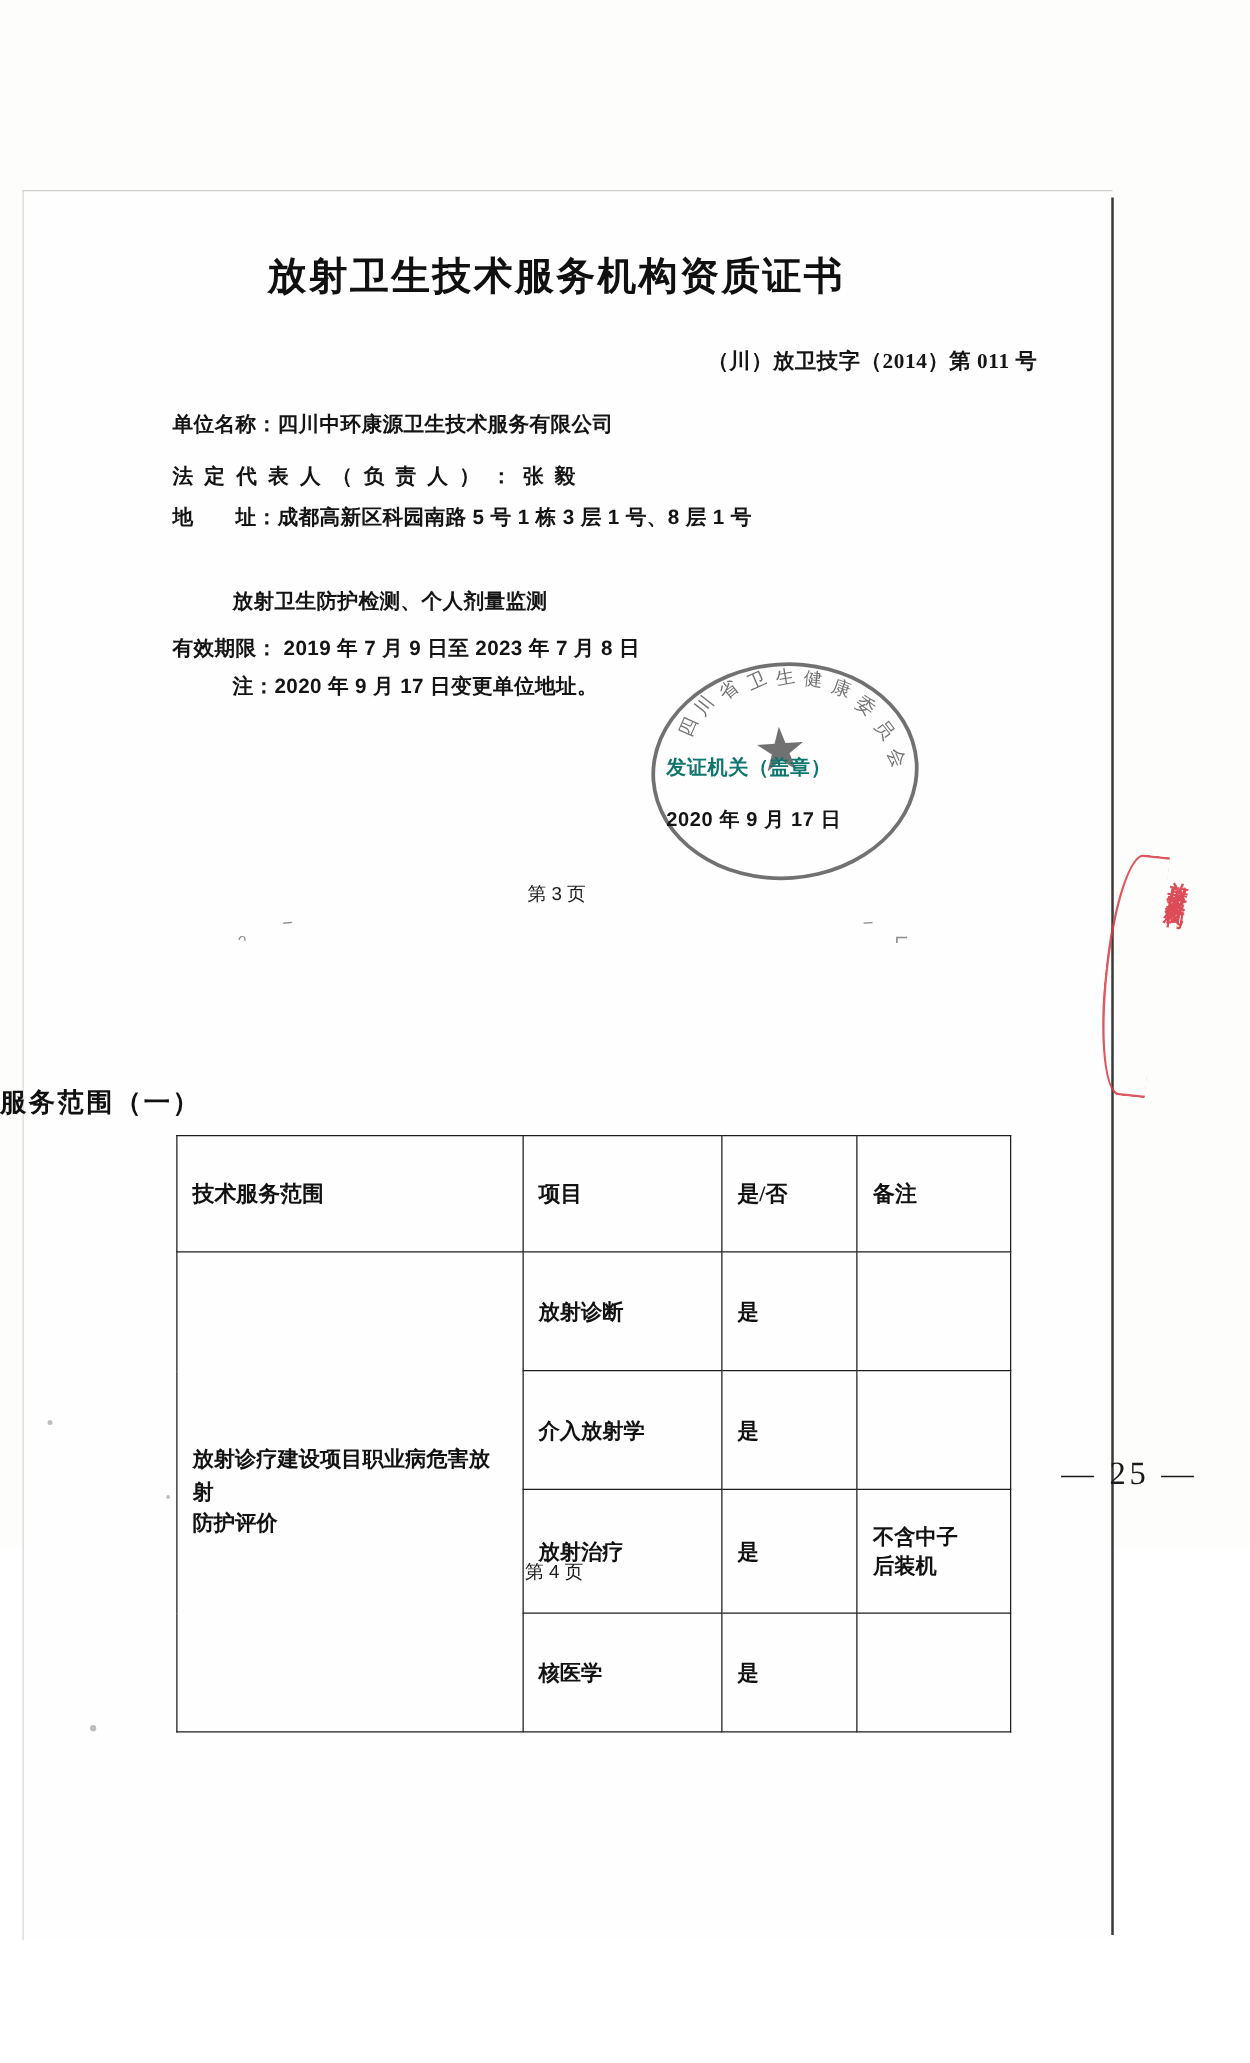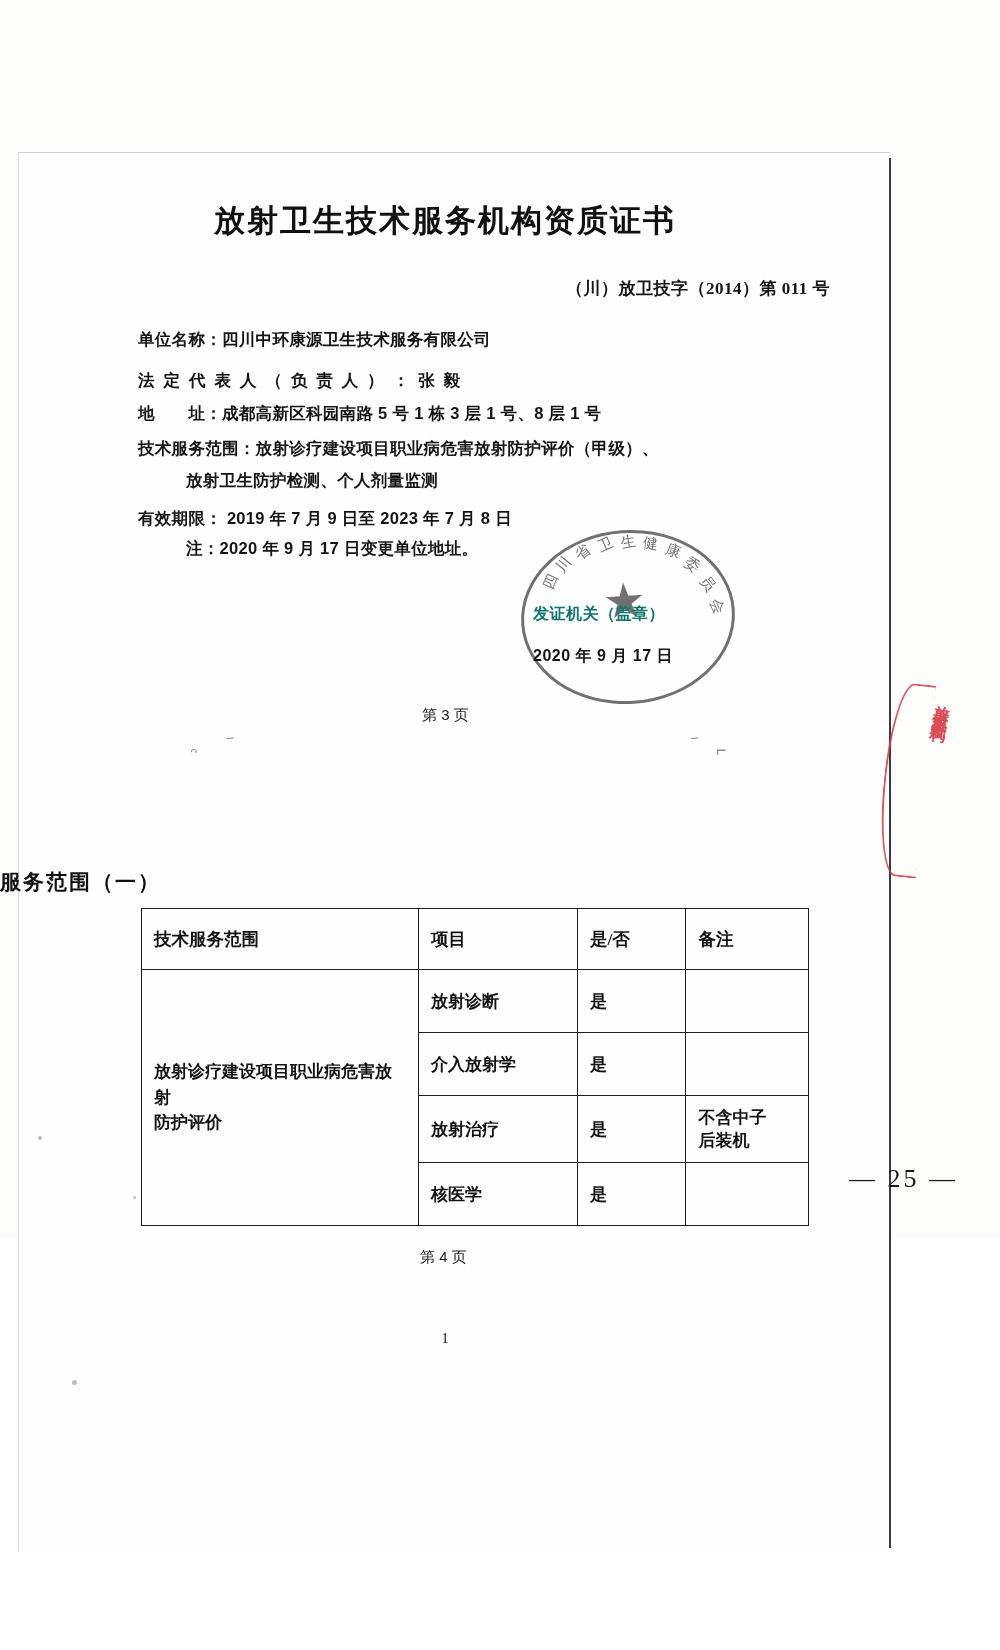--- a/index.html
+++ b/index.html
@@ -213,21 +213,21 @@
     left: 141px;
     top: 908px;
     width: 668px;
     border-collapse: collapse;
     font-family: "Liberation Serif", serif;
   }
   table.scope td {
     border: 1.5px solid #1d1d1d;
     font-size: 17px;
     color: #121212;
-    padding: 10px 12px;
+    padding: 26px 12px;
     vertical-align: middle;
     font-weight: bold;
   }
   table.scope tr.head td {
     height: 40px;
     font-size: 17.5px;
   }
   table.scope td.c-scope { width: 300px; }
   table.scope td.c-item  { width: 158px; }
   table.scope td.c-yn    { width: 96px; }
@@ -296,21 +296,20 @@
   <div class="scan-left-edge"></div>
   <div class="scan-top-edge"></div>
   <div class="scan-right-edge"></div>
 
   <div class="cert-title">放射卫生技术服务机构资质证书</div>
   <div class="cert-number">（川）放卫技字（2014）第 011 号</div>
 
   <div class="field f-unit">单位名称：四川中环康源卫生技术服务有限公司</div>
   <div class="field f-legal">法 定 代 表 人 （ 负 责 人 ） ：  张  毅</div>
   <div class="field f-addr">地　　址：成都高新区科园南路 5 号 1 栋 3 层 1 号、8 层 1 号</div>
-  <div class="field f-scope">技术服务范围：放射诊疗建设项目职业病危害放射防护评价（甲级）、</div>
   <div class="field f-scope2">放射卫生防护检测、个人剂量监测</div>
   <div class="field f-valid">有效期限：  2019 年 7 月 9 日至 2023 年 7 月 8 日</div>
   <div class="field f-note">注：2020 年 9 月 17 日变更单位地址。</div>
 
   <div class="seal">
     <div class="seal-inner"></div>
     <div class="seal-star"></div>
     <div class="seal-text">
       <span class="seal-ch" style="left:22px; top:34px; transform:rotate(-62deg);">四</span>
       <span class="seal-ch" style="left:36px; top:18px; transform:rotate(-48deg);">川</span>

